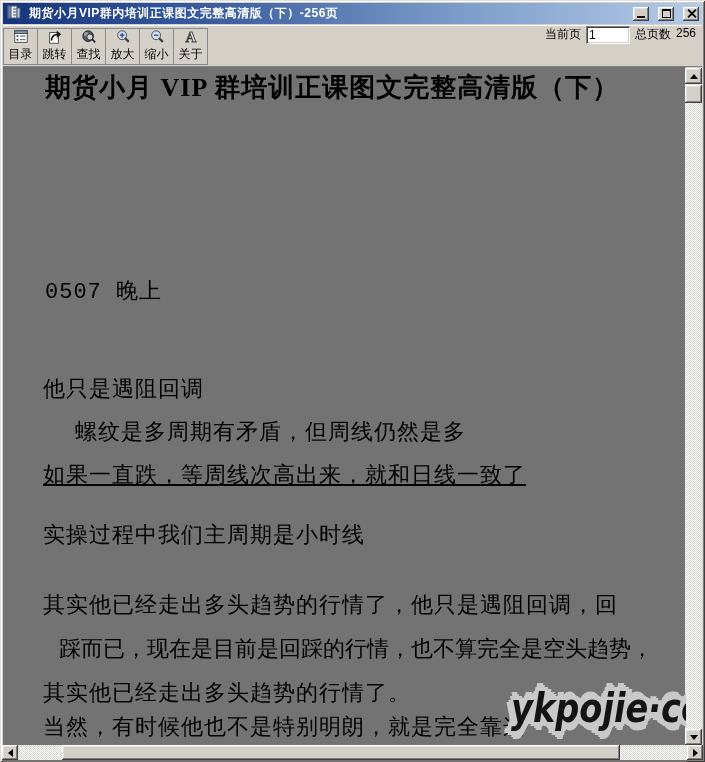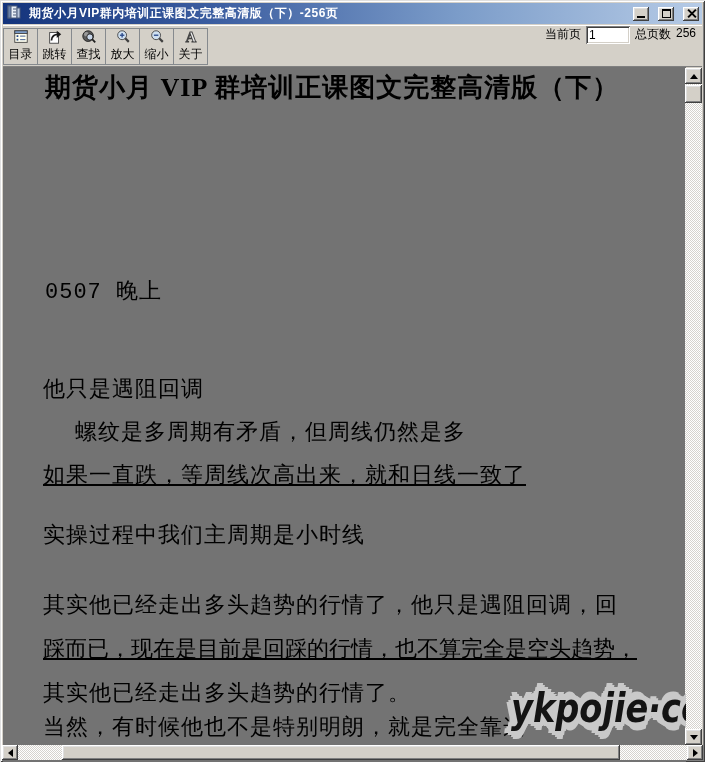--- a/index.html
+++ b/index.html
@@ -214,21 +214,21 @@
 
   <div class="content">
     <div class="doc-title">期货小月 VIP 群培训正课图文完整高清版（下）</div>
 
     <div class="doc-line" style="left:42px; top:209px;font-family:Liberation Mono, monospace;">0507 晚上</div>
     <div class="doc-line" style="left:40px; top:307px;">他只是遇阻回调</div>
     <div class="doc-line" style="left:40px; top:350px;margin-left:32px;">螺纹是多周期有矛盾，但周线仍然是多</div>
     <div class="doc-line" style="left:40px; top:393px;text-decoration:underline;">如果一直跌，等周线次高出来，就和日线一致了</div>
     <div class="doc-line" style="left:40px; top:411px;margin-top:42px;">实操过程中我们主周期是小时线</div>
     <div class="doc-line" style="left:40px; top:523px;">其实他已经走出多头趋势的行情了，他只是遇阻回调，回</div>
-    <div class="doc-line" style="left:40px; top:567px; letter-spacing:0;text-decoration:underline;">踩而已，现在是目前是回踩的行情，也不算完全是空头趋势，</div>
+    <div class="doc-line" style="left:56px; top:567px; letter-spacing:0;">踩而已，现在是目前是回踩的行情，也不算完全是空头趋势，</div>
     <div class="doc-line" style="left:40px; top:611px;">其实他已经走出多头趋势的行情了。</div>
     <div class="doc-line" style="left:40px; top:645px;">当然，有时候他也不是特别明朗，就是完全靠这</div>
 
     <div class="watermark">ykpojie·com</div>
   </div>
 
   <div class="vscroll">
     <div class="track checker"></div>
     <div class="arr-up btn3d">
         <span class="tri-up"></span>

